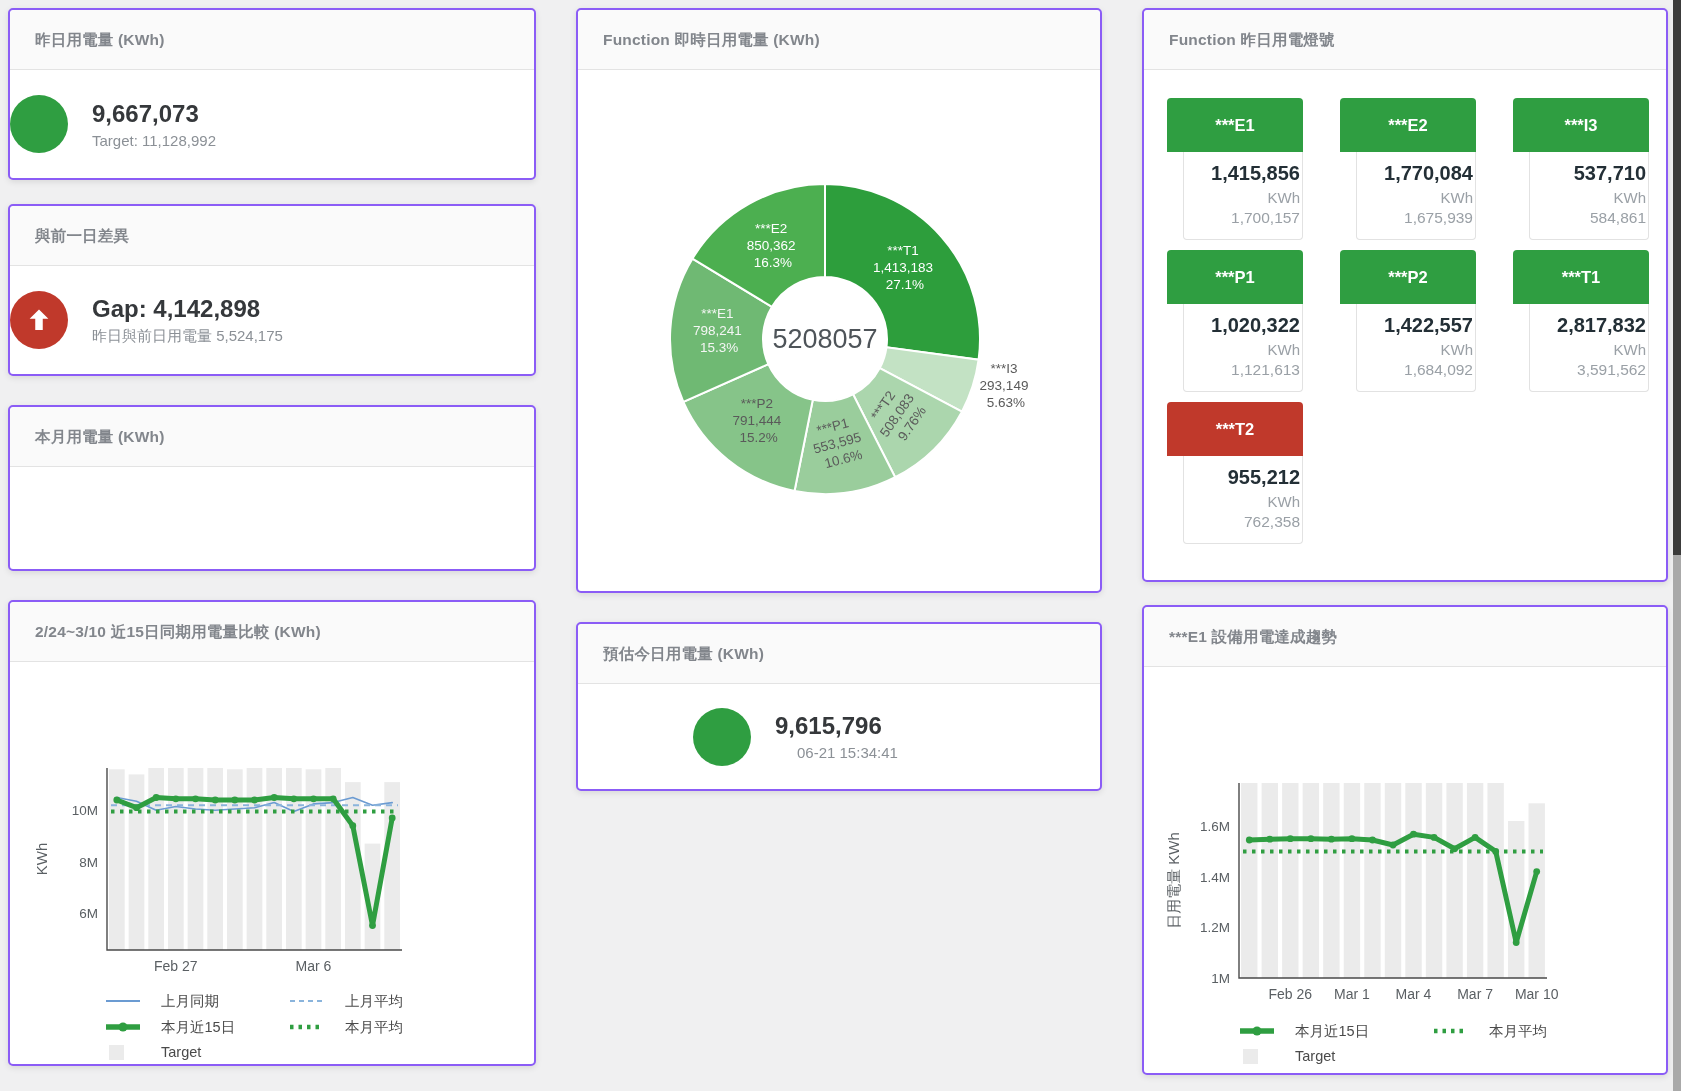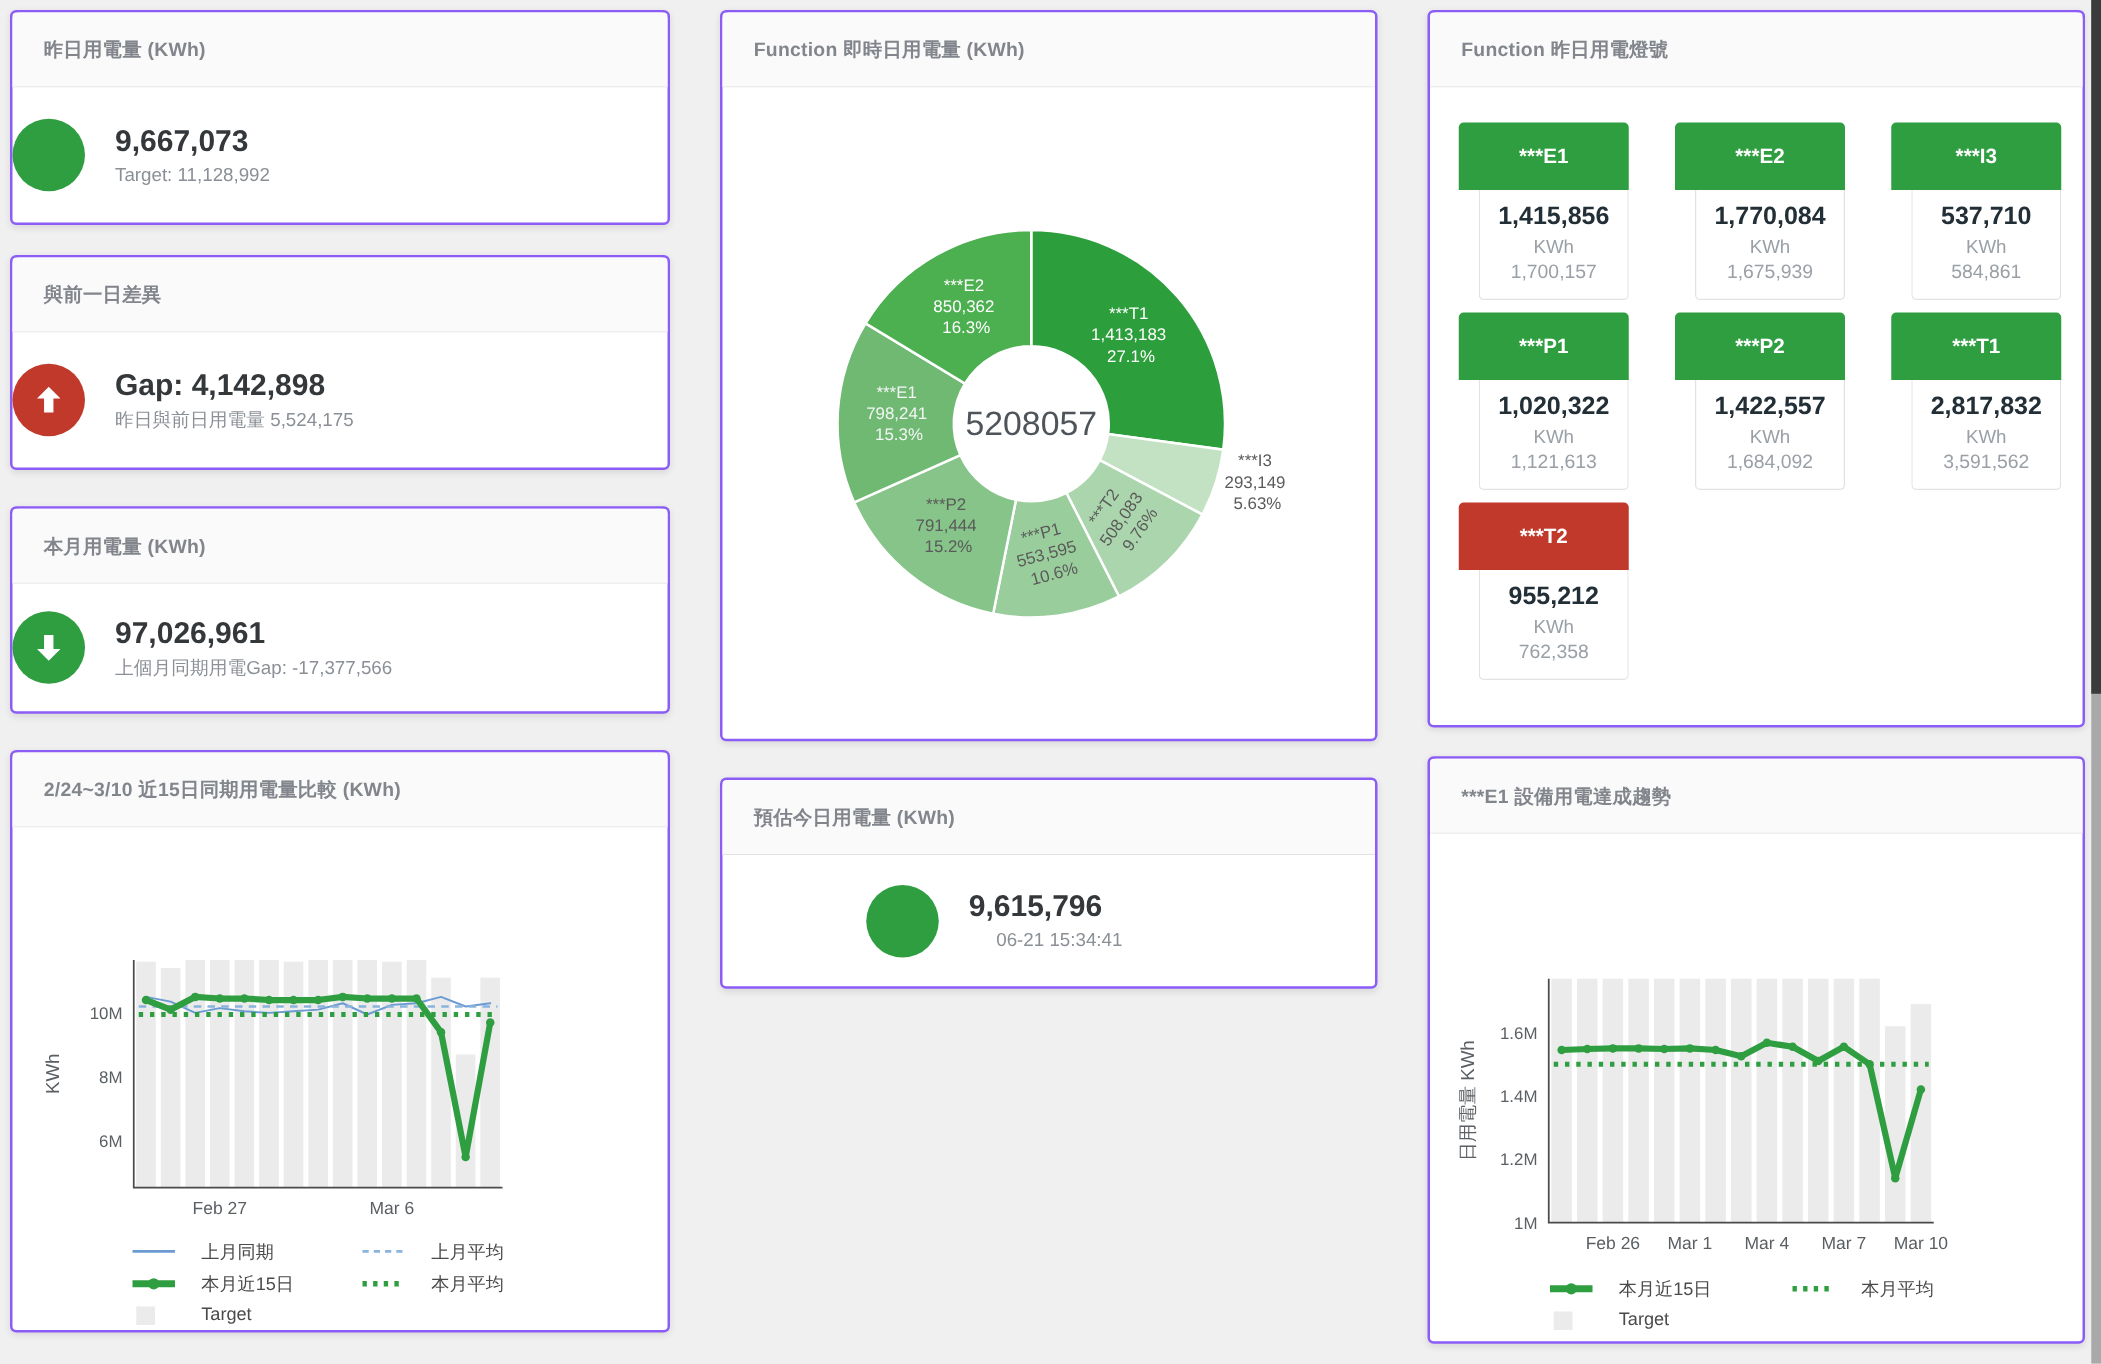--- a/index.html
+++ b/index.html
@@ -38,21 +38,21 @@
     padding:28px 0 0 23px;
   }
   .tile { width:136px; }
   .tile-head {
     height:54px; border-radius:4px 4px 0 0;
     display:flex; align-items:center; justify-content:center;
     color:#fff; font-weight:bold; font-size:16.5px;
   }
   .tile-body {
     border:1px solid #e2e2e2; border-top:none; border-radius:0 0 4px 4px;
-    text-align:center; padding:10px 2px 12px 2px; background:#fff;margin-left:16px;
+    text-align:right; padding:10px 2px 12px 2px; background:#fff;margin-left:16px;
   }
   .tile-value { font-size:20px; font-weight:bold; color:#232f36; }
   .tile-unit { font-size:15px; color:#9aa0a6; margin-top:4px; }
   .tile-target { font-size:15.5px; color:#9aa0a6; margin-top:3px; }
 
   svg text { font-family:"Liberation Sans", sans-serif; }
   .chart-wrap { display:block; }
 
   .legend {
     display:grid; column-gap:26px; row-gap:7px;
@@ -92,31 +92,20 @@
       </div>
     <div>
       <div class="stat-value">Gap: 4,142,898</div>
       <div class="stat-sub">昨日與前日用電量 5,524,175</div>
     </div>
   </div>
 </div>
 
 <div class="card" style="left:8px;top:405px;width:528px;height:166px;">
   <div class="card-header"><span>本月用電量 (KWh)</span></div>
-  <div class="stat-row" style="height:102px;">
-    <div class="stat-circle" id="c-mon" style="background: rgb(47, 158, 65);">
-        <svg width="30" height="30" viewBox="0 0 24 24" style="transform:rotate(180deg);">
-      <path d="M12 3.5 L19.5 11 H15 V20 H9 V11 H4.5 Z" fill="#fff"></path>
-        </svg>
-      </div>
-    <div>
-      <div class="stat-value">97,026,961</div>
-      <div class="stat-sub">上個月同期用電Gap: -17,377,566</div>
-    </div>
-  </div>
 </div>
 
 <div class="card" style="left:8px;top:600px;width:528px;height:466px;">
   <div class="card-header"><span>2/24~3/10 近15日同期用電量比較 (KWh)</span></div>
   <svg id="compare-svg" class="chart-wrap" width="407" height="218" style="margin:100px 0 0 0;">
       <rect x="98.96666666666667" y="7.3" width="15.7" height="180.7" fill="#ebebeb"></rect>
       <rect x="118.63333333333334" y="12.4" width="15.7" height="175.6" fill="#ebebeb"></rect>
       <rect x="138.3" y="6.0" width="15.7" height="182.0" fill="#ebebeb"></rect>
       <rect x="157.96666666666667" y="6.0" width="15.7" height="182.0" fill="#ebebeb"></rect>
       <rect x="177.63333333333335" y="6.0" width="15.7" height="182.0" fill="#ebebeb"></rect>

